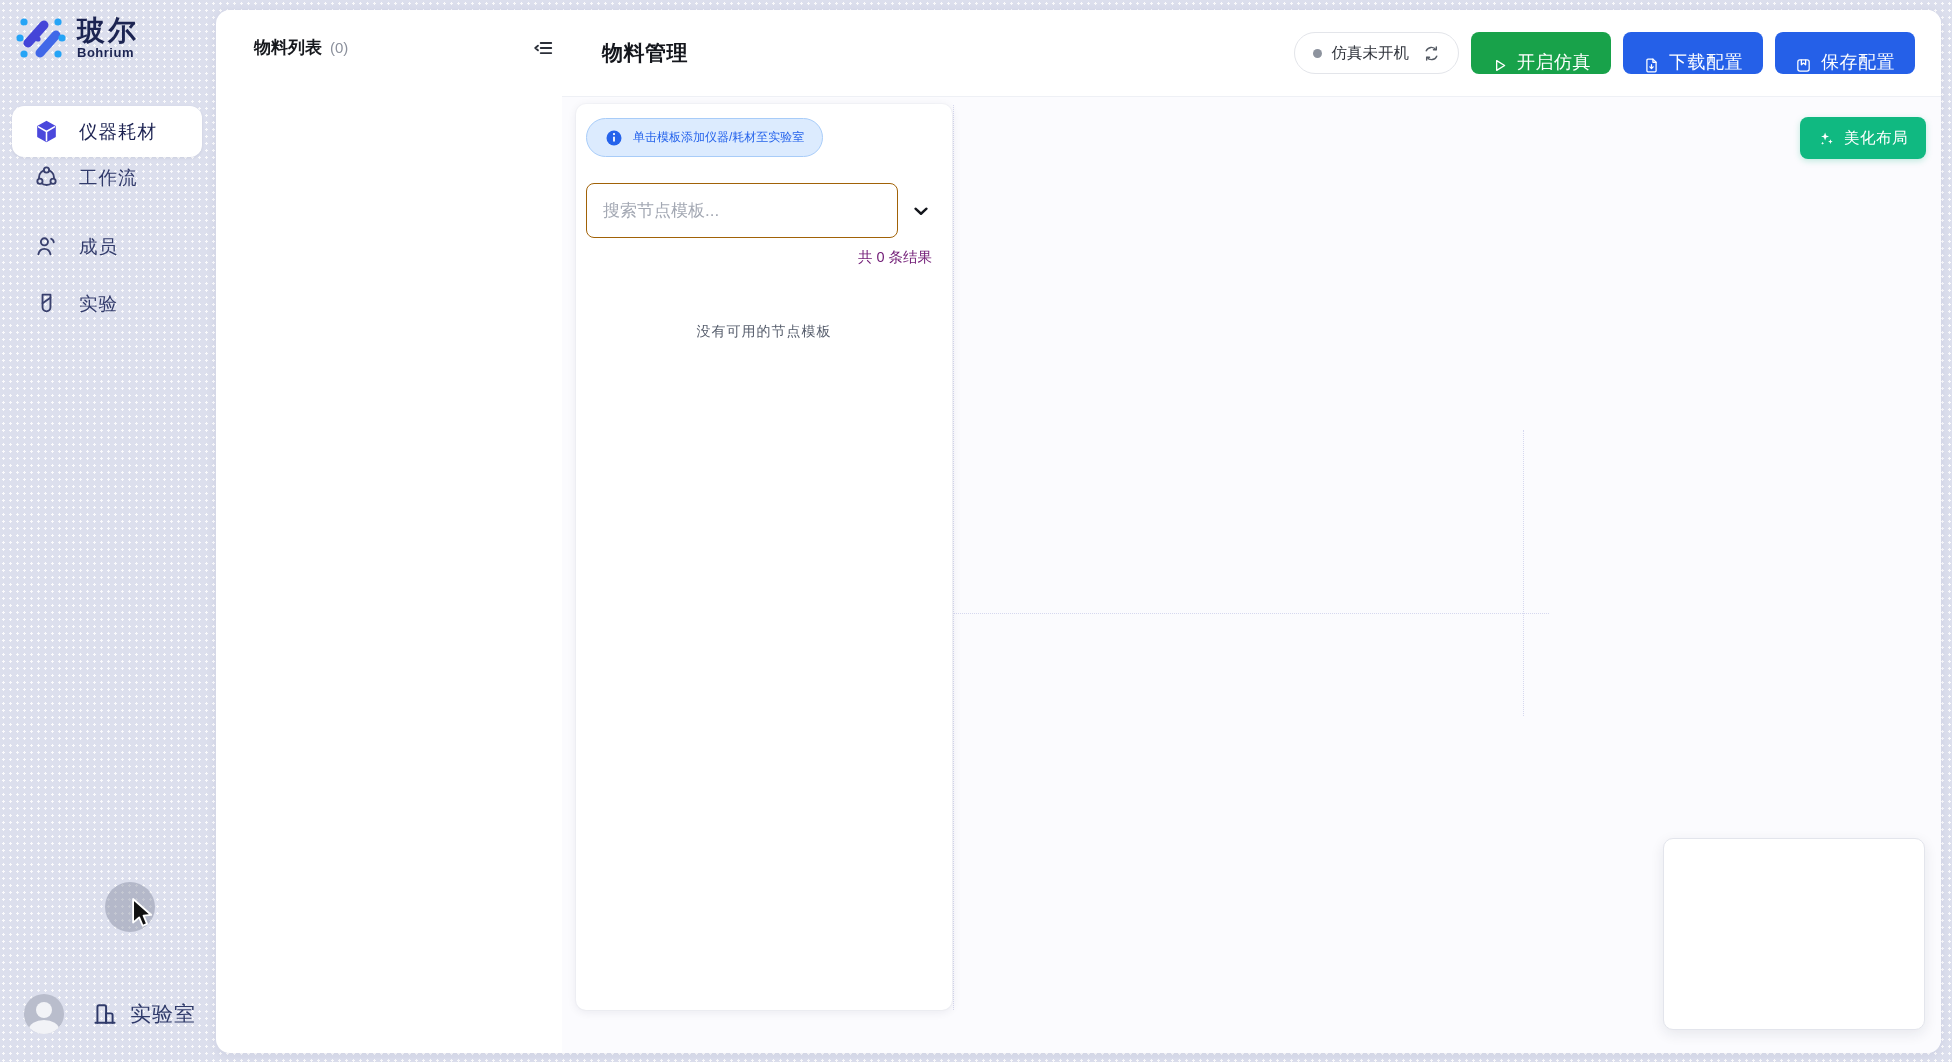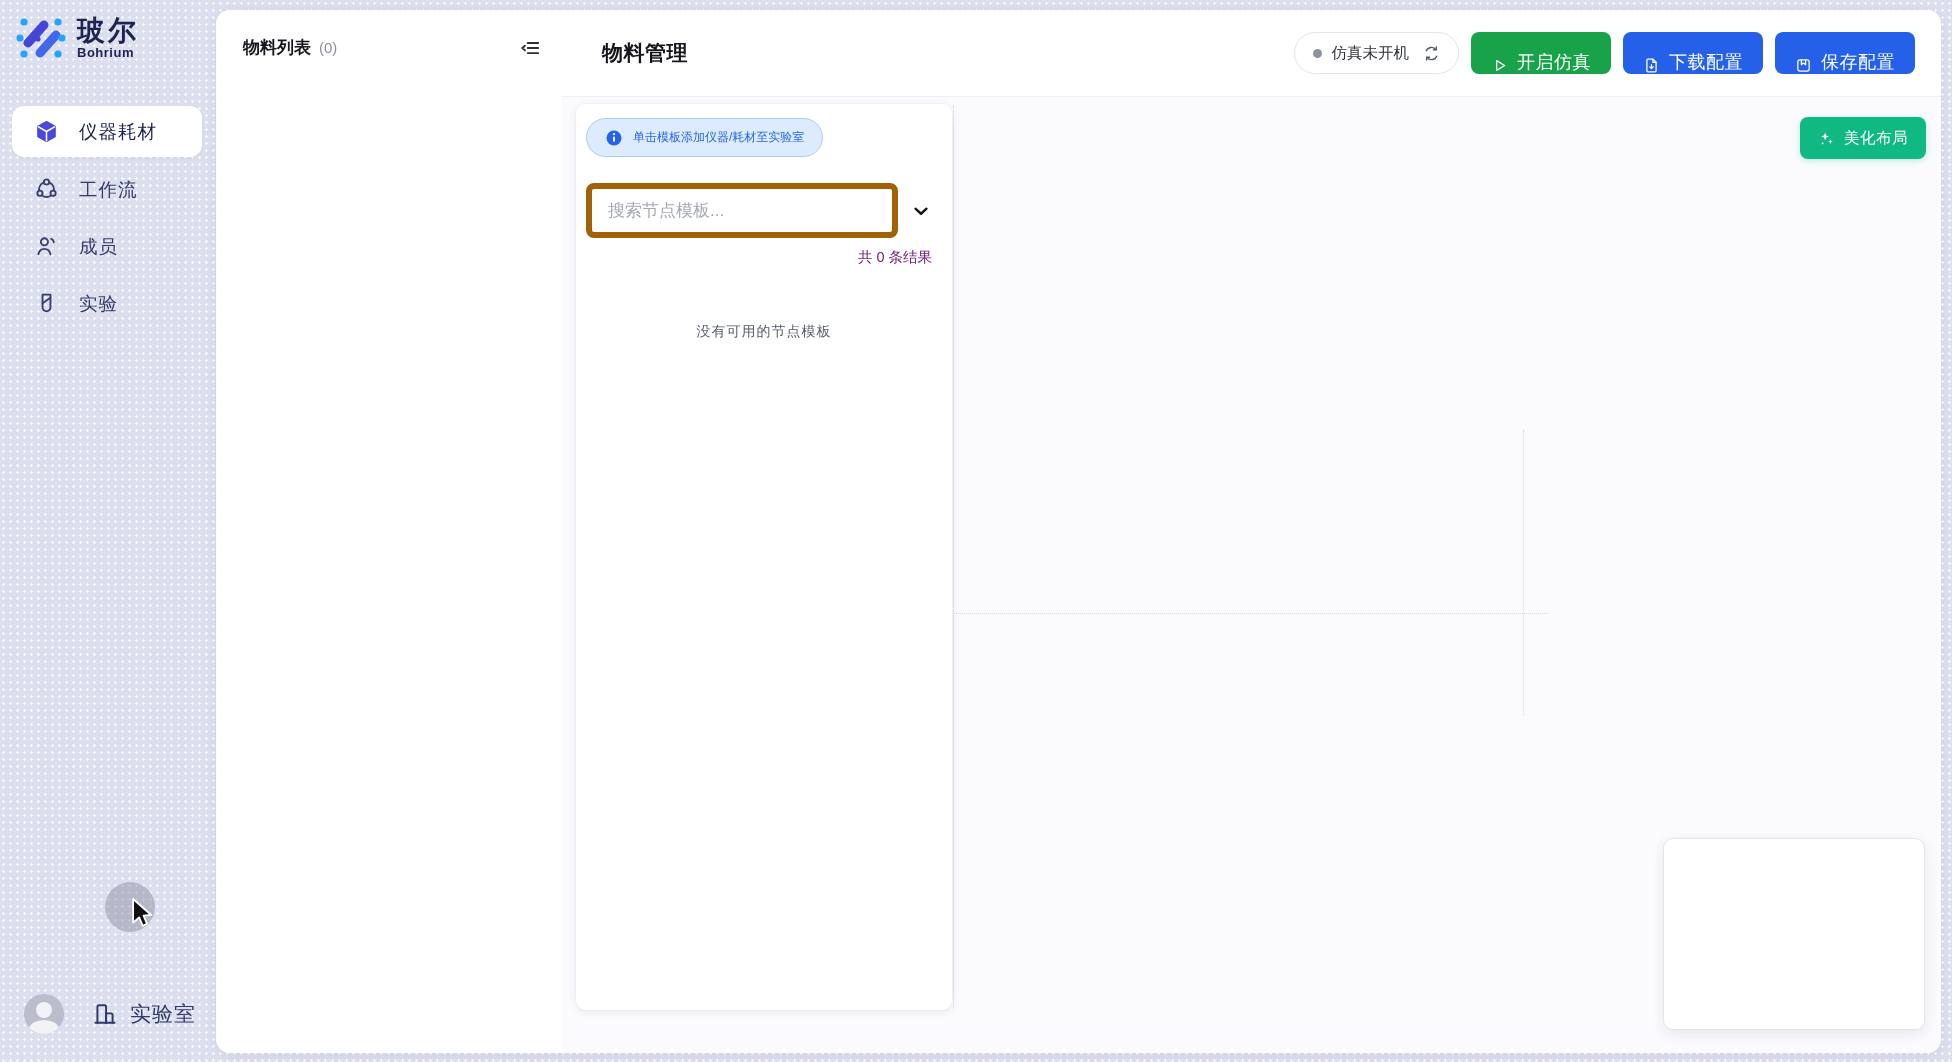--- a/index.html
+++ b/index.html
@@ -29,22 +29,22 @@
   .avatar { width:40px; height:40px; border-radius:50%; background:#b9bdcc; position:relative; overflow:hidden; }
   .avatar .head { position:absolute; left:12px; top:8px; width:16px; height:16px; border-radius:50%; background:#f2f3f7; }
   .avatar .body { position:absolute; left:5px; top:26px; width:30px; height:18px; border-radius:50%; background:#f2f3f7; }
   .lab-entry { display:flex; align-items:center; gap:12px; margin-left:28px; color:#2f3a6a; cursor:pointer; }
   .lab-entry .label { font-size:21px; letter-spacing:1px; }
 
   
   .window { position:absolute; left:216px; top:10px; width:1725px; height:1043px; background:#fff;
             border-radius:14px; box-shadow:0 2px 12px rgba(30,35,90,.07); }
 
-  .list-panel { position:absolute; left:5px; top:0; bottom:0; width:345px; background:#fff;
-                border-right:3px solid #0c4a6e; border-radius:14px 0 0 14px; }
+  .list-panel { position:absolute; left:16px; top:0; bottom:0; width:345px; background:#fff;
+                border-right:1px solid #0c4a6e; border-radius:14px 0 0 14px; }
   .list-header { display:flex; align-items:center; padding:26px 22px 0 22px; }
   .list-title { font-size:17px; font-weight:700; color:#16181d; }
   .list-count { font-size:15px; color:#8b909c; margin-left:8px; }
   .collapse-btn { margin-left:auto; color:#2b2f38; cursor:pointer; }
 
   .main { position:absolute; left:346px; top:0; right:0; bottom:0; }
   .main-header { height:87px; display:flex; align-items:center; gap:12px;
                  padding:0 26px 0 40px; border-bottom:1px solid #eef0f5; background:#fff; border-radius:0 14px 0 0; }
   .page-title { font-size:21px; font-weight:700; color:#14161c; margin-right:auto; letter-spacing:.5px; }
 
@@ -65,21 +65,21 @@
   .guide-v1 { left:391px; top:8px;  height:905px; border-left:1.5px dotted #d6d8ef; }
   .guide-h  { left:391px; top:516px; width:596px; border-top:1.5px dotted #d6d8ef; }
   .guide-v2 { left:961px; top:333px; height:286px; border-left:1.5px dotted #d6d8ef; }
 
   .float-panel { position:absolute; left:14px; top:7px; width:376px; height:906px; background:#fff;
                  border-radius:10px; box-shadow:0 2px 10px rgba(25,30,60,.08), 0 0 0 1px rgba(25,30,60,.02); }
   .info-banner { display:inline-flex; align-items:center; gap:10px; margin:14px 0 0 10px; height:39px;
                  padding:0 18px; background:#dcebfe; border:1px solid #a8ccf8; border-radius:20px;
                  color:#2563eb; font-size:12px; }
   .search-row { display:flex; align-items:center; margin:26px 20px 0 10px; gap:12px; }
-  .search-input { flex:1; height:55px; border:6px solid #a16207; border-radius:8px; padding:0 16px;
+  .search-input { flex:1; height:55px; border:1px solid #a16207; border-radius:8px; padding:0 16px;
                   font-size:17px; color:#30343c; background:#fff; font-family:inherit; outline:none; }
   .search-input::placeholder { color:#a3a8b3; }
   .chevron-btn { color:#14161c; cursor:pointer; flex:0 0 auto; }
   .result-count { text-align:right; margin:10px 20px 0 0; font-size:14.5px; color:#701a75; }
   .empty-text { margin-top:56px; text-align:center; font-size:14px; color:#555c6b; letter-spacing:1px; }
 
   .beautify-btn { position:absolute; top:20px; right:15px; display:flex; align-items:center; gap:9px;
                   height:42px; padding:0 18px; background:#10b981; border:none; border-radius:8px;
                   color:#fff; font-size:15.5px; font-weight:500; letter-spacing:.5px; cursor:pointer;
                   box-shadow:0 2px 6px rgba(16,185,129,.25); font-family:inherit; }
@@ -118,21 +118,21 @@
 <div class="nav-item active" style="top:106px">
   <span>
     <svg width="25" height="25" viewBox="0 0 24 24">
       <path d="M12 2.5l8.2 4.6v9.8L12 21.5l-8.2-4.6V7.1z" fill="#4b48dc" stroke="#4b48dc" stroke-width="1.5" stroke-linejoin="round"></path>
       <path d="M12 12L4.3 7.6M12 12l7.7-4.4M12 12v8.8" stroke="#fff" stroke-width="1.5" stroke-linecap="round" fill="none"></path>
     </svg>
   </span>
   <span class="label">仪器耗材</span>
 </div>
 
-<div class="nav-item" style="top:164px">
+<div class="nav-item" style="top:152px">
   <span>
     <svg width="25" height="25" viewBox="0 0 24 24" fill="none" stroke="#39406e" stroke-width="1.8">
       <circle cx="12" cy="12" r="7.2"></circle>
       <circle cx="12" cy="4.8" r="2.5" fill="#dfe2ef"></circle>
       <circle cx="5.7" cy="15.6" r="2.5" fill="#dfe2ef"></circle>
       <circle cx="18.3" cy="15.6" r="2.5" fill="#dfe2ef"></circle>
     </svg>
   </span>
   <span class="label">工作流</span>
 </div>

